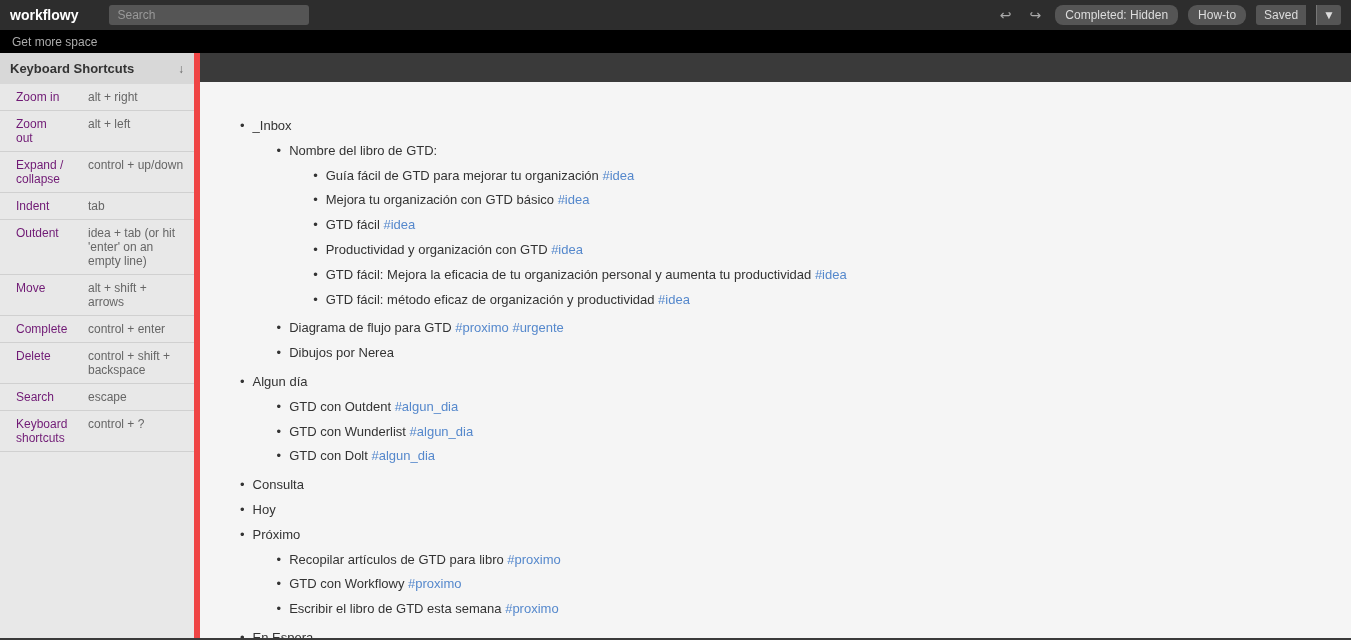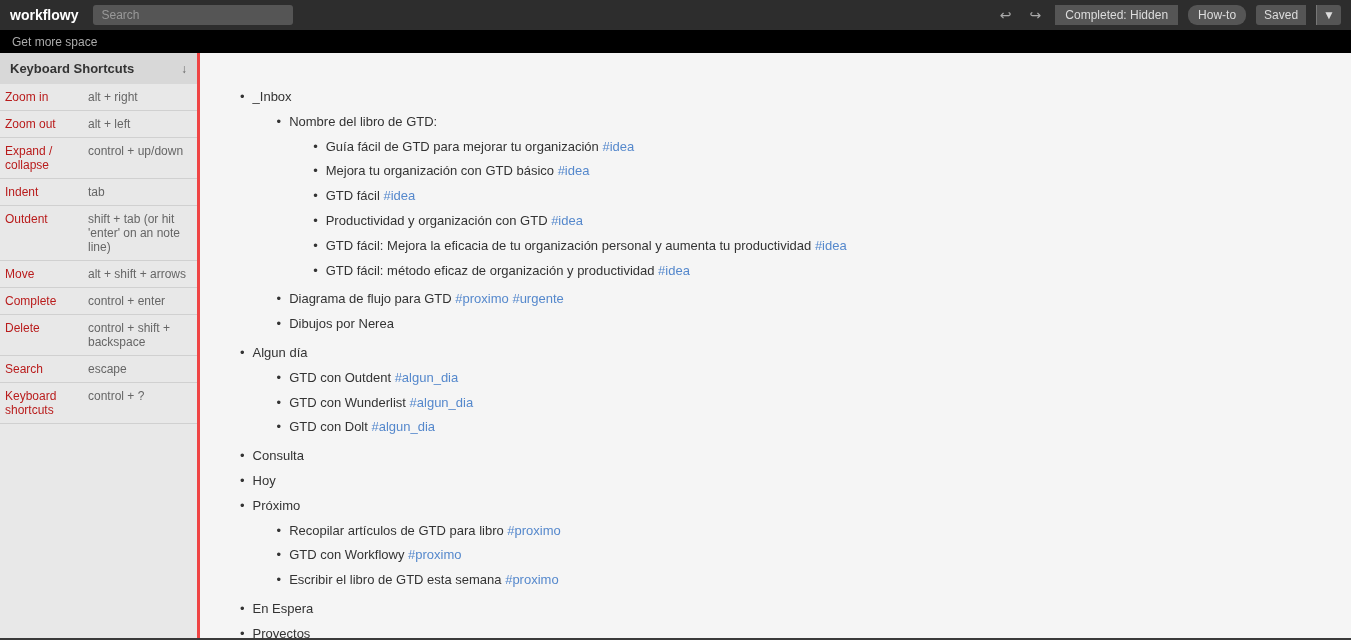--- a/index.html
+++ b/index.html
@@ -11,21 +11,21 @@
       align-items: center;
       background: #2d2d2d;
       height: 30px;
       padding: 0 10px;
       gap: 10px;
     }
     #logo {
       color: #fff;
       font-size: 14px;
       font-weight: bold;
-      margin-right: 5px;
+      margin-right: 21px;
       white-space: nowrap;
     }
     #search-input {
       background: #555;
       border: none;
       border-radius: 3px;
       color: #ccc;
       padding: 3px 8px;
       width: 200px;
       font-size: 12px;
@@ -41,21 +41,21 @@
       font-size: 14px;
       padding: 2px 4px;
     }
     #completed-btn {
       background: #555;
       border: none;
       color: #ddd;
       padding: 3px 10px;
       font-size: 12px;
       cursor: pointer;
-      border-radius: 0;
+      border-radius: 8px;
     }
     #howto-btn {
       background: #555;
       border: none;
       color: #ddd;
       padding: 3px 10px;
       font-size: 12px;
       cursor: pointer;
       border-radius: 9px;
     }
@@ -94,21 +94,21 @@
     
     #main {
       display: flex;
       height: calc(640px - 55px);
     }
 
     
     #shortcuts-panel {
       width: 200px;
       background: #e8e8e8;
-      border-right: 3px solid #ef4444;
+      border-right: 6px solid #ef4444;
       flex-shrink: 0;
       overflow-y: auto;
     }
     #shortcuts-header {
       display: flex;
       align-items: center;
       justify-content: space-between;
       padding: 8px 10px;
       background: #d8d8d8;
       font-weight: bold;
@@ -118,36 +118,37 @@
       color: #666;
       font-size: 12px;
     }
     .shortcut-row {
       display: flex;
       border-bottom: 1px solid #d0d0d0;
       font-size: 12px;
     }
     .shortcut-label {
       width: 80px;
-      padding: 6px 5px;
-      color: #b91c1c;
+      padding: 6px 16px;
+      color: #701a75;
       flex-shrink: 0;
     }
     .shortcut-key {
       padding: 6px 8px;
       color: #666;
       flex: 1;
     }
 
     
     #content {
       flex: 1;
       background: #f5f5f5;
       padding: 30px 40px;
       overflow-y: auto;
+      margin-top: 29px;
     }
 
     
     .outline-list {
       list-style: none;
       padding-left: 0;
     }
     .outline-list li {
       margin: 4px 0;
       display: flex;
@@ -211,21 +212,21 @@
         <div class="shortcut-row">
           <div class="shortcut-label">Expand / collapse</div>
           <div class="shortcut-key">control + up/down</div>
         </div>
         <div class="shortcut-row">
           <div class="shortcut-label">Indent</div>
           <div class="shortcut-key">tab</div>
         </div>
         <div class="shortcut-row">
           <div class="shortcut-label">Outdent</div>
-          <div class="shortcut-key">shift + tab (or hit 'enter' on an note line)</div>
+          <div class="shortcut-key">idea + tab (or hit 'enter' on an empty line)</div>
         </div>
         <div class="shortcut-row">
           <div class="shortcut-label">Move</div>
           <div class="shortcut-key">alt + shift + arrows</div>
         </div>
         <div class="shortcut-row">
           <div class="shortcut-label">Complete</div>
           <div class="shortcut-key">control + enter</div>
         </div>
         <div class="shortcut-row">

